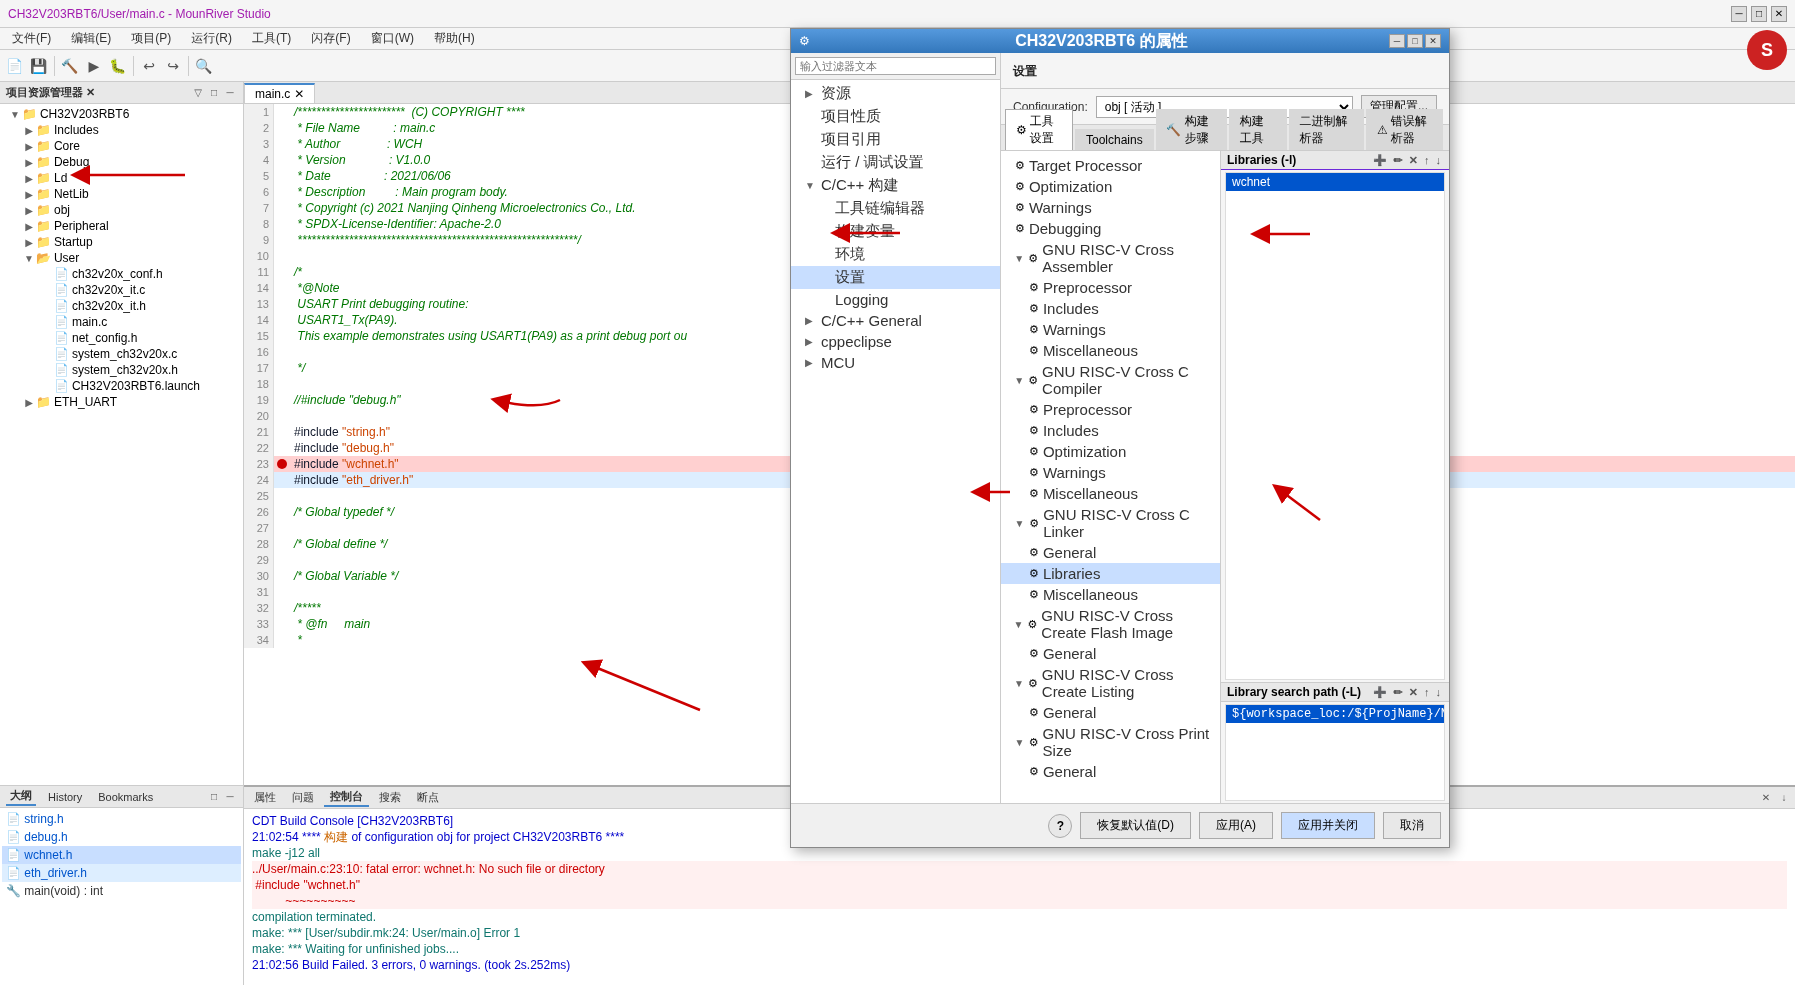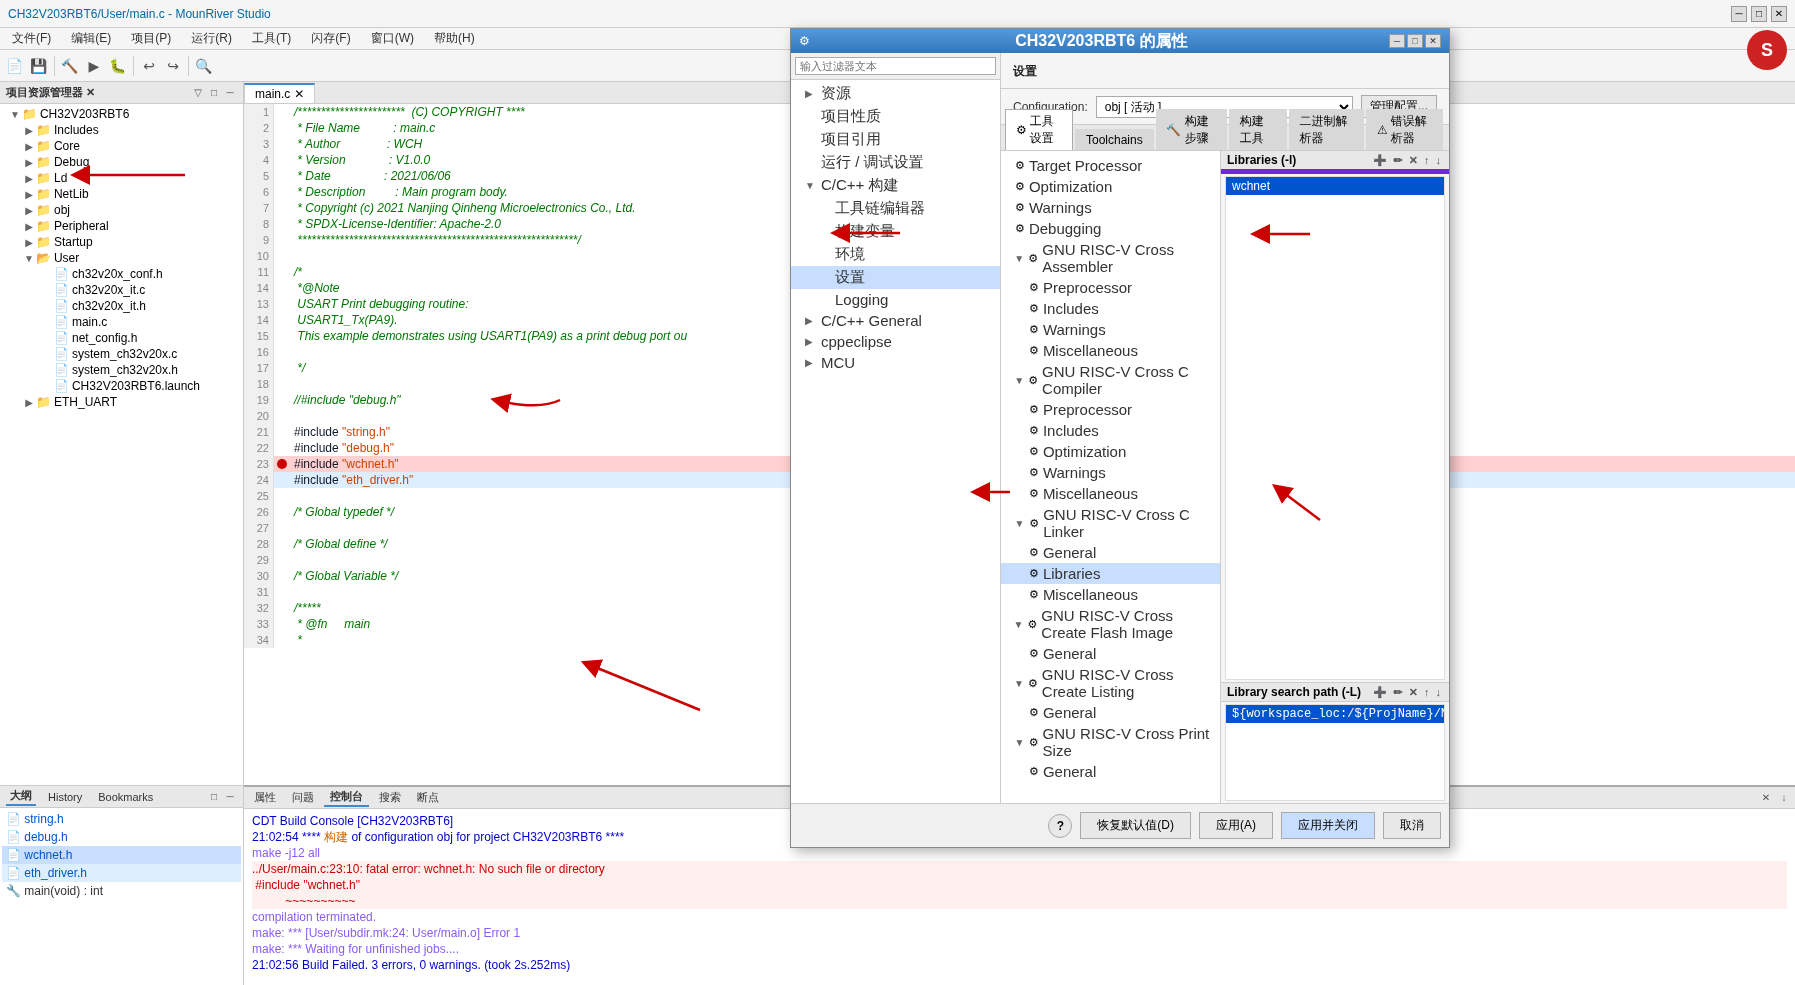--- a/index.html
+++ b/index.html
@@ -7,21 +7,21 @@
 
     
     .title-bar {
       background: #f5f5f5;
       border-bottom: 1px solid #ccc;
       padding: 4px 8px;
       display: flex;
       align-items: center;
       height: 28px;
     }
-    .title-bar-text { font-size: 12px; color: #0369a1; }
+    .title-bar-text { font-size: 12px; color: #a21caf; }
     .title-bar-controls { margin-left: auto; display: flex; gap: 4px; }
     .title-bar-btn { width: 16px; height: 16px; border: 1px solid #999; background: #ddd; font-size: 10px; cursor: pointer; display: flex; align-items: center; justify-content: center; }
 
     
     .menu-bar {
       background: #f5f5f5;
       border-bottom: 1px solid #ccc;
       padding: 2px 8px;
       display: flex;
       gap: 12px;
@@ -154,21 +154,21 @@
       display: flex;
       align-items: center;
       height: 22px;
       padding: 0 4px;
       gap: 4px;
     }
     .console-tab { font-size: 11px; cursor: pointer; padding: 1px 6px; color: #333; }
     .console-tab.active { border-bottom: 2px solid #4488cc; font-weight: bold; }
     .console-area { flex: 1; overflow-y: auto; background: #fff; padding: 4px 8px; font-family: 'Courier New', monospace; font-size: 12px; }
     .console-line { line-height: 16px; white-space: pre-wrap; }
-    .console-normal { color: #8b5cf6; }
+    .console-normal { color: #0f766e; }
     .console-cmd { color: #0000cc; }
     .console-error { color: #cc0000; background: #fff0f0; }
     .console-success { color: #0000cc; }
 
     
     .right-dialog {
       position: absolute;
       left: 790px;
       top: 28px;
       width: 660px;
@@ -271,21 +271,21 @@
     .stree-item.selected { background: #c8deff; }
     .stree-indent { display: inline-block; }
     .stree-toggle { width: 12px; font-size: 10px; color: #666; }
     .stree-icon { font-size: 11px; }
     .stree-label { font-size: 15px; color: #333; }
 
     
     .settings-panels { flex: 1; display: flex; flex-direction: column; overflow: hidden; }
 
     .libs-panel { flex: 1; display: flex; flex-direction: column; overflow: hidden; border-bottom: 1px solid #ccc; }
-    .libs-header { background: #e8e8e8; padding: 2px 6px; font-size: 11px; font-weight: bold; border-bottom: 5px solid #6d28d9; display: flex; align-items: center; justify-content: space-between; }
+    .libs-header { background: #e8e8e8; padding: 2px 6px; font-size: 11px; font-weight: bold; border-bottom: 1px solid #6d28d9; display: flex; align-items: center; justify-content: space-between; }
     .libs-header-title { }
     .libs-header-btns { display: flex; gap: 2px; }
     .lib-header-btn { font-size: 11px; cursor: pointer; color: #555; padding: 0 2px; }
     .libs-list { flex: 1; background: #fff; overflow-y: auto; border: 1px solid #ddd; margin: 2px 4px; }
     .lib-item { padding: 2px 6px; font-size: 12px; cursor: pointer; }
     .lib-item.selected { background: #0055cc; color: #fff; }
 
     .libpath-panel { height: 120px; display: flex; flex-direction: column; }
     .libpath-header { background: #e8e8e8; padding: 2px 6px; font-size: 11px; font-weight: bold; border-bottom: 1px solid #ccc; display: flex; align-items: center; justify-content: space-between; }
     .libpath-list { flex: 1; background: #fff; overflow-y: auto; border: 1px solid #ddd; margin: 2px 4px; }

